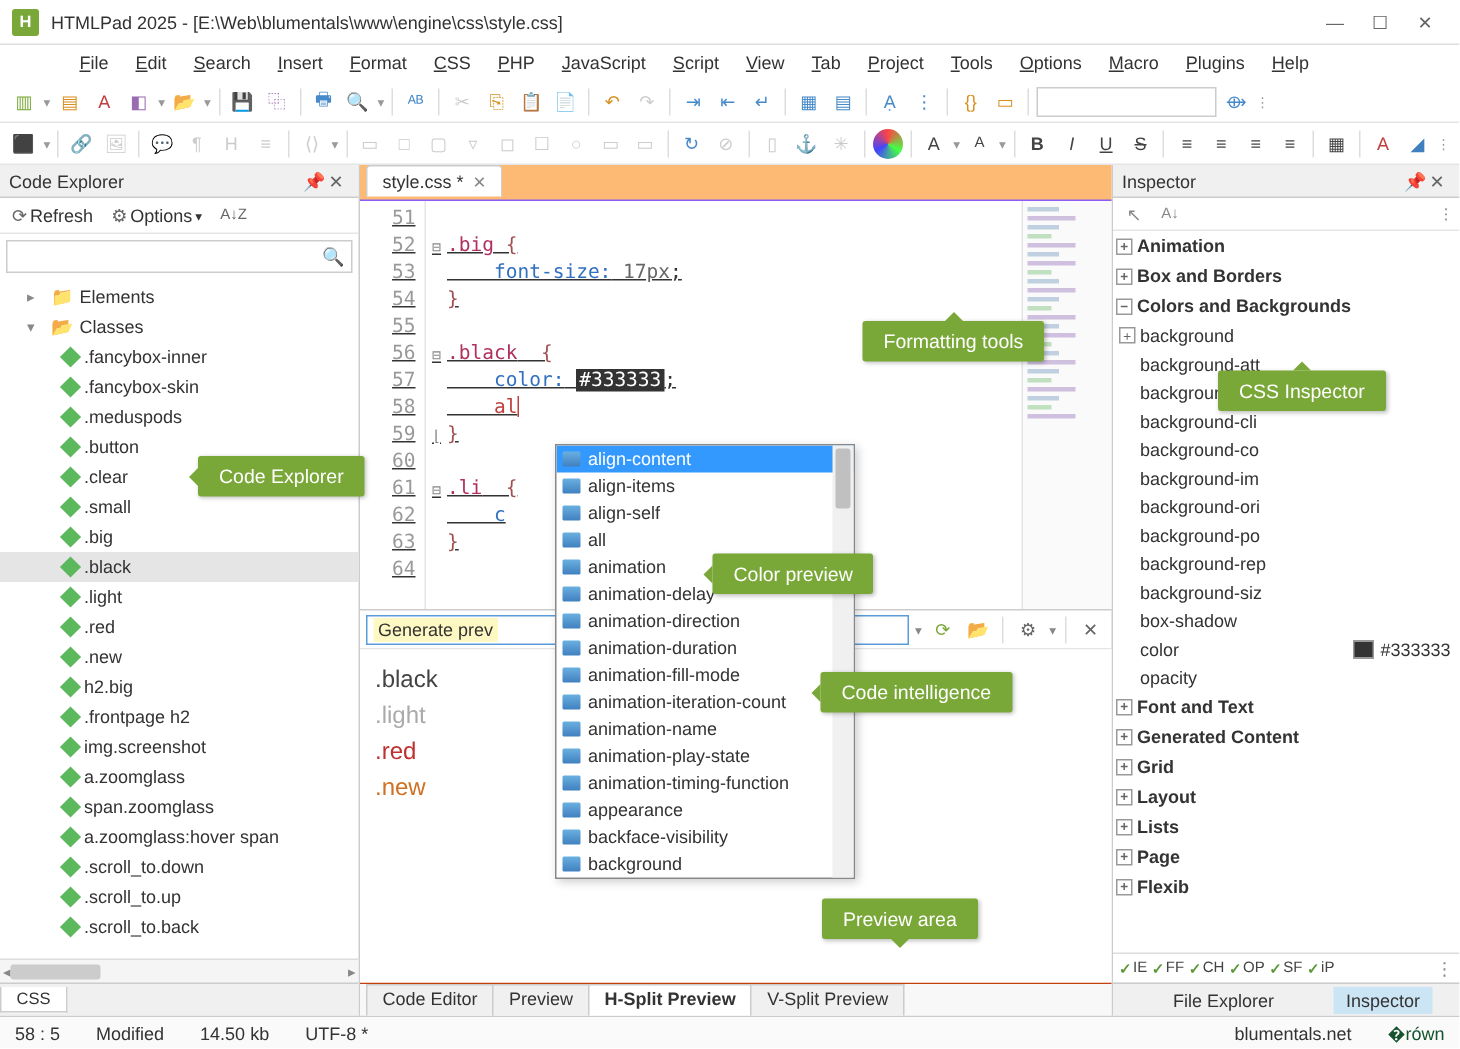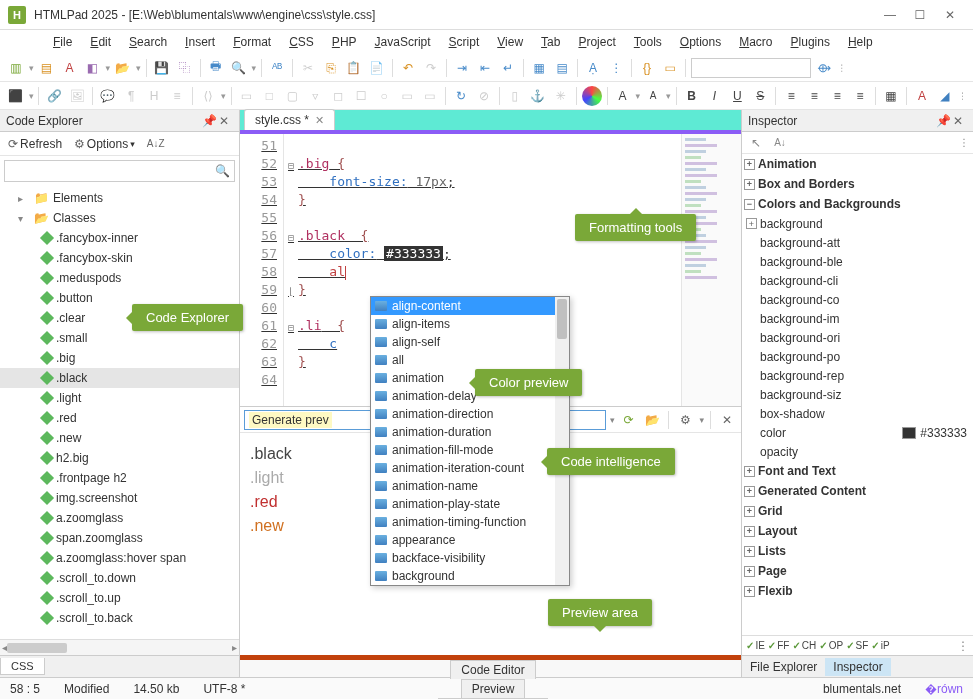--- a/index.html
+++ b/index.html
@@ -50,21 +50,21 @@
 .tree-exp { width: 12px; color: #888; font-size: 10px;}
 .folder-ico { color: #d8a850; }
 .css-ico { width: 10px; height: 10px; background: #5cb85c; transform: rotate(45deg); }
 .scrollbar-h { height: 16px; background: #f5f5f5; border-top: 1px solid #ddd; display: flex; align-items: center; padding: 0 2px; }
 .scrollbar-h .thumb { width: 60px; height: 10px; background: #ccc; border-radius: 2px; }
 .left-bottom-tab { height: 22px; background: #f0f0f0; border-top: 1px solid #ccc; display: flex; align-items: center; }
 .left-bottom-tab .tab { padding: 2px 10px; border: 1px solid #ccc; border-top: none; background: #fff; font-size: 11px; }
 
 
 .center { flex: 1; display: flex; flex-direction: column; min-width: 0; position: relative; }
-.tabbar { height: 24px; display: flex; align-items: flex-end; padding-left: 4px; background: #5eead4; border-bottom: 4px solid #8b5cf6; }
+.tabbar { height: 24px; display: flex; align-items: flex-start; padding-left: 4px; background: #fdba74; border-bottom: 1px solid #8b5cf6; }
 .filetab { padding: 3px 10px; border: 1px solid #ccc; border-bottom: none; background: #fff; display: flex; align-items: center; gap: 6px; font-size: 12px; border-radius: 3px 3px 0 0; }
 .filetab .close { color: #888; font-size: 11px; }
 .editor-split { flex: 1; display: flex; flex-direction: column; min-height: 0; position: relative; }
 .editor { flex: 1.3; display: flex; position: relative; font-family: Consolas, monospace; font-size: 13px; border-bottom: 1px solid #ccc; min-height: 0; text-decoration: underline; }
 .gutter { width: 44px; background: #fff; border-right: 1px solid #e5e5e5; text-align: right; padding: 4px 6px 0 0; color: #999; }
 .gutter .ln { height: 18px; }
 .fold-col { width: 14px; padding-top: 4px; }
 .fold-col .fold { height: 18px; display: flex; align-items: center; justify-content: center; color: #888; font-size: 10px; }
 .code { flex: 1; padding: 4px 6px 0 0; position: relative; }
 .code .line { height: 18px; white-space: pre; }
@@ -94,39 +94,39 @@
 .preview-bar { height: 26px; display: flex; align-items: center; padding: 0 4px; gap: 4px; border-bottom: 1px solid #e5e5e5; }
 .preview-sel { flex: 1; border: 1px solid #5a9cd8; background: #fff; height: 20px; display: flex; align-items: center; padding: 0 4px; font-size: 12px; color: #333; }
 .preview-body { flex: 1; padding: 6px 10px; overflow: hidden; background: #fff; font-size: 16px; }
 .preview-body .pv-line { margin: 6px 0; }
 .pv-black { color: #444; }
 .pv-light { color: #aaa; }
 .pv-red { color: #c03030; }
 .pv-new { color: #d07020; }
 
 
-.center-bottom-tabs { height: 22px; border-top: 5px solid #c2410c; display: flex; align-items: center; background: #f8f8f8; padding-left: 4px; flex-direction: column; }
+.center-bottom-tabs { height: 22px; border-top: 1px solid #c2410c; display: flex; background: #f8f8f8; padding-left: 4px; }
 .cbt { padding: 2px 10px; border: 1px solid #ccc; background: #f0f0f0; font-size: 12px; margin-right: -1px; border-bottom: none; }
 .cbt.active { background: #fff; font-weight: bold; }
 
 
 .right-panel { width: 232px; border-left: 1px solid #ccc; display: flex; flex-direction: column; }
 .insp-toolbar { height: 22px; display: flex; align-items: center; padding: 0 4px; gap: 4px; border-bottom: 1px solid #e5e5e5; }
 .insp-body { flex: 1; overflow: hidden; font-size: 12px; }
 .insp-cat { display: flex; align-items: center; height: 20px; padding-left: 2px; gap: 3px; font-weight: bold; }
 .insp-exp { width: 11px; height: 11px; border: 1px solid #999; font-size: 9px; display: flex; align-items: center; justify-content: center; color: #666; }
 .insp-sub { display: flex; align-items: center; height: 19px; padding-left: 18px; }
 .insp-sub.hasexp { padding-left: 4px; gap: 3px; }
 .insp-sub .sval { margin-left: auto; display: flex; align-items: center; gap: 4px; padding-right: 6px; }
 .color-swatch { width: 14px; height: 12px; background: #333; border: 1px solid #999; }
 .compat-row { height: 20px; display: flex; align-items: center; gap: 3px; padding: 0 4px; border-top: 1px solid #ddd; }
 .compat-item { display: flex; align-items: center; gap: 1px; font-size: 10px; color: #444; }
 .compat-item .chk { color: #5a9838; font-weight: bold; }
 .right-bottom-tabs { height: 22px; background: #f0f0f0; border-top: 1px solid #ccc; display: flex; align-items: center; }
-.rbt { padding: 2px 8px; font-size: 12px; }
+.rbt { padding: 2px 8px; font-size: 12px; margin-left: 32px; }
 .rbt.active { background: #cce5f5; }
 
 
 .callout { position: absolute; background: #7aa838; color: #fff; padding: 6px 14px; font-size: 13px; border-radius: 2px; z-index: 20; box-shadow: 1px 1px 3px rgba(0,0,0,0.25); }
 .callout::after { content: ""; position: absolute; width: 0; height: 0; border: 6px solid transparent; }
 .co-codeexp { left: 132px; top: 194px; }
 .co-codeexp::after { border-right-color: #7aa838; left: -12px; top: 8px; }
 .co-fmt { left: 575px; top: 104px; }
 .co-fmt::after { border-bottom-color: #7aa838; top: -12px; left: 50%; margin-left: -6px; }
 .co-color { left: 475px; top: 259px; }
@@ -724,26 +724,27 @@
           <div class="rbt">File Explorer</div>
           <div class="rbt active">Inspector</div>
         </div>
     </div>
 
     <div class="callout co-codeexp">Code Explorer</div>
     <div class="callout co-fmt">Formatting tools</div>
     <div class="callout co-color">Color preview</div>
     <div class="callout co-intel">Code intelligence</div>
     <div class="callout co-preview">Preview area</div>
+    <div class="callout co-cssinsp">CSS Inspector</div>
 
   </div>
 
   <div class="statusbar">
     <span>58 : 5</span>
     <span>Modified</span>
     <span>14.50 kb</span>
     <span>UTF-8 *</span>
     <span class="spacer"></span>
     <span>blumentals.net</span>
-    <span style="color:#8b5cf6">�równ</span>
+    <span style="color:#14532d">�równ</span>
   </div>
 
 </div>
 
 </body></html>

